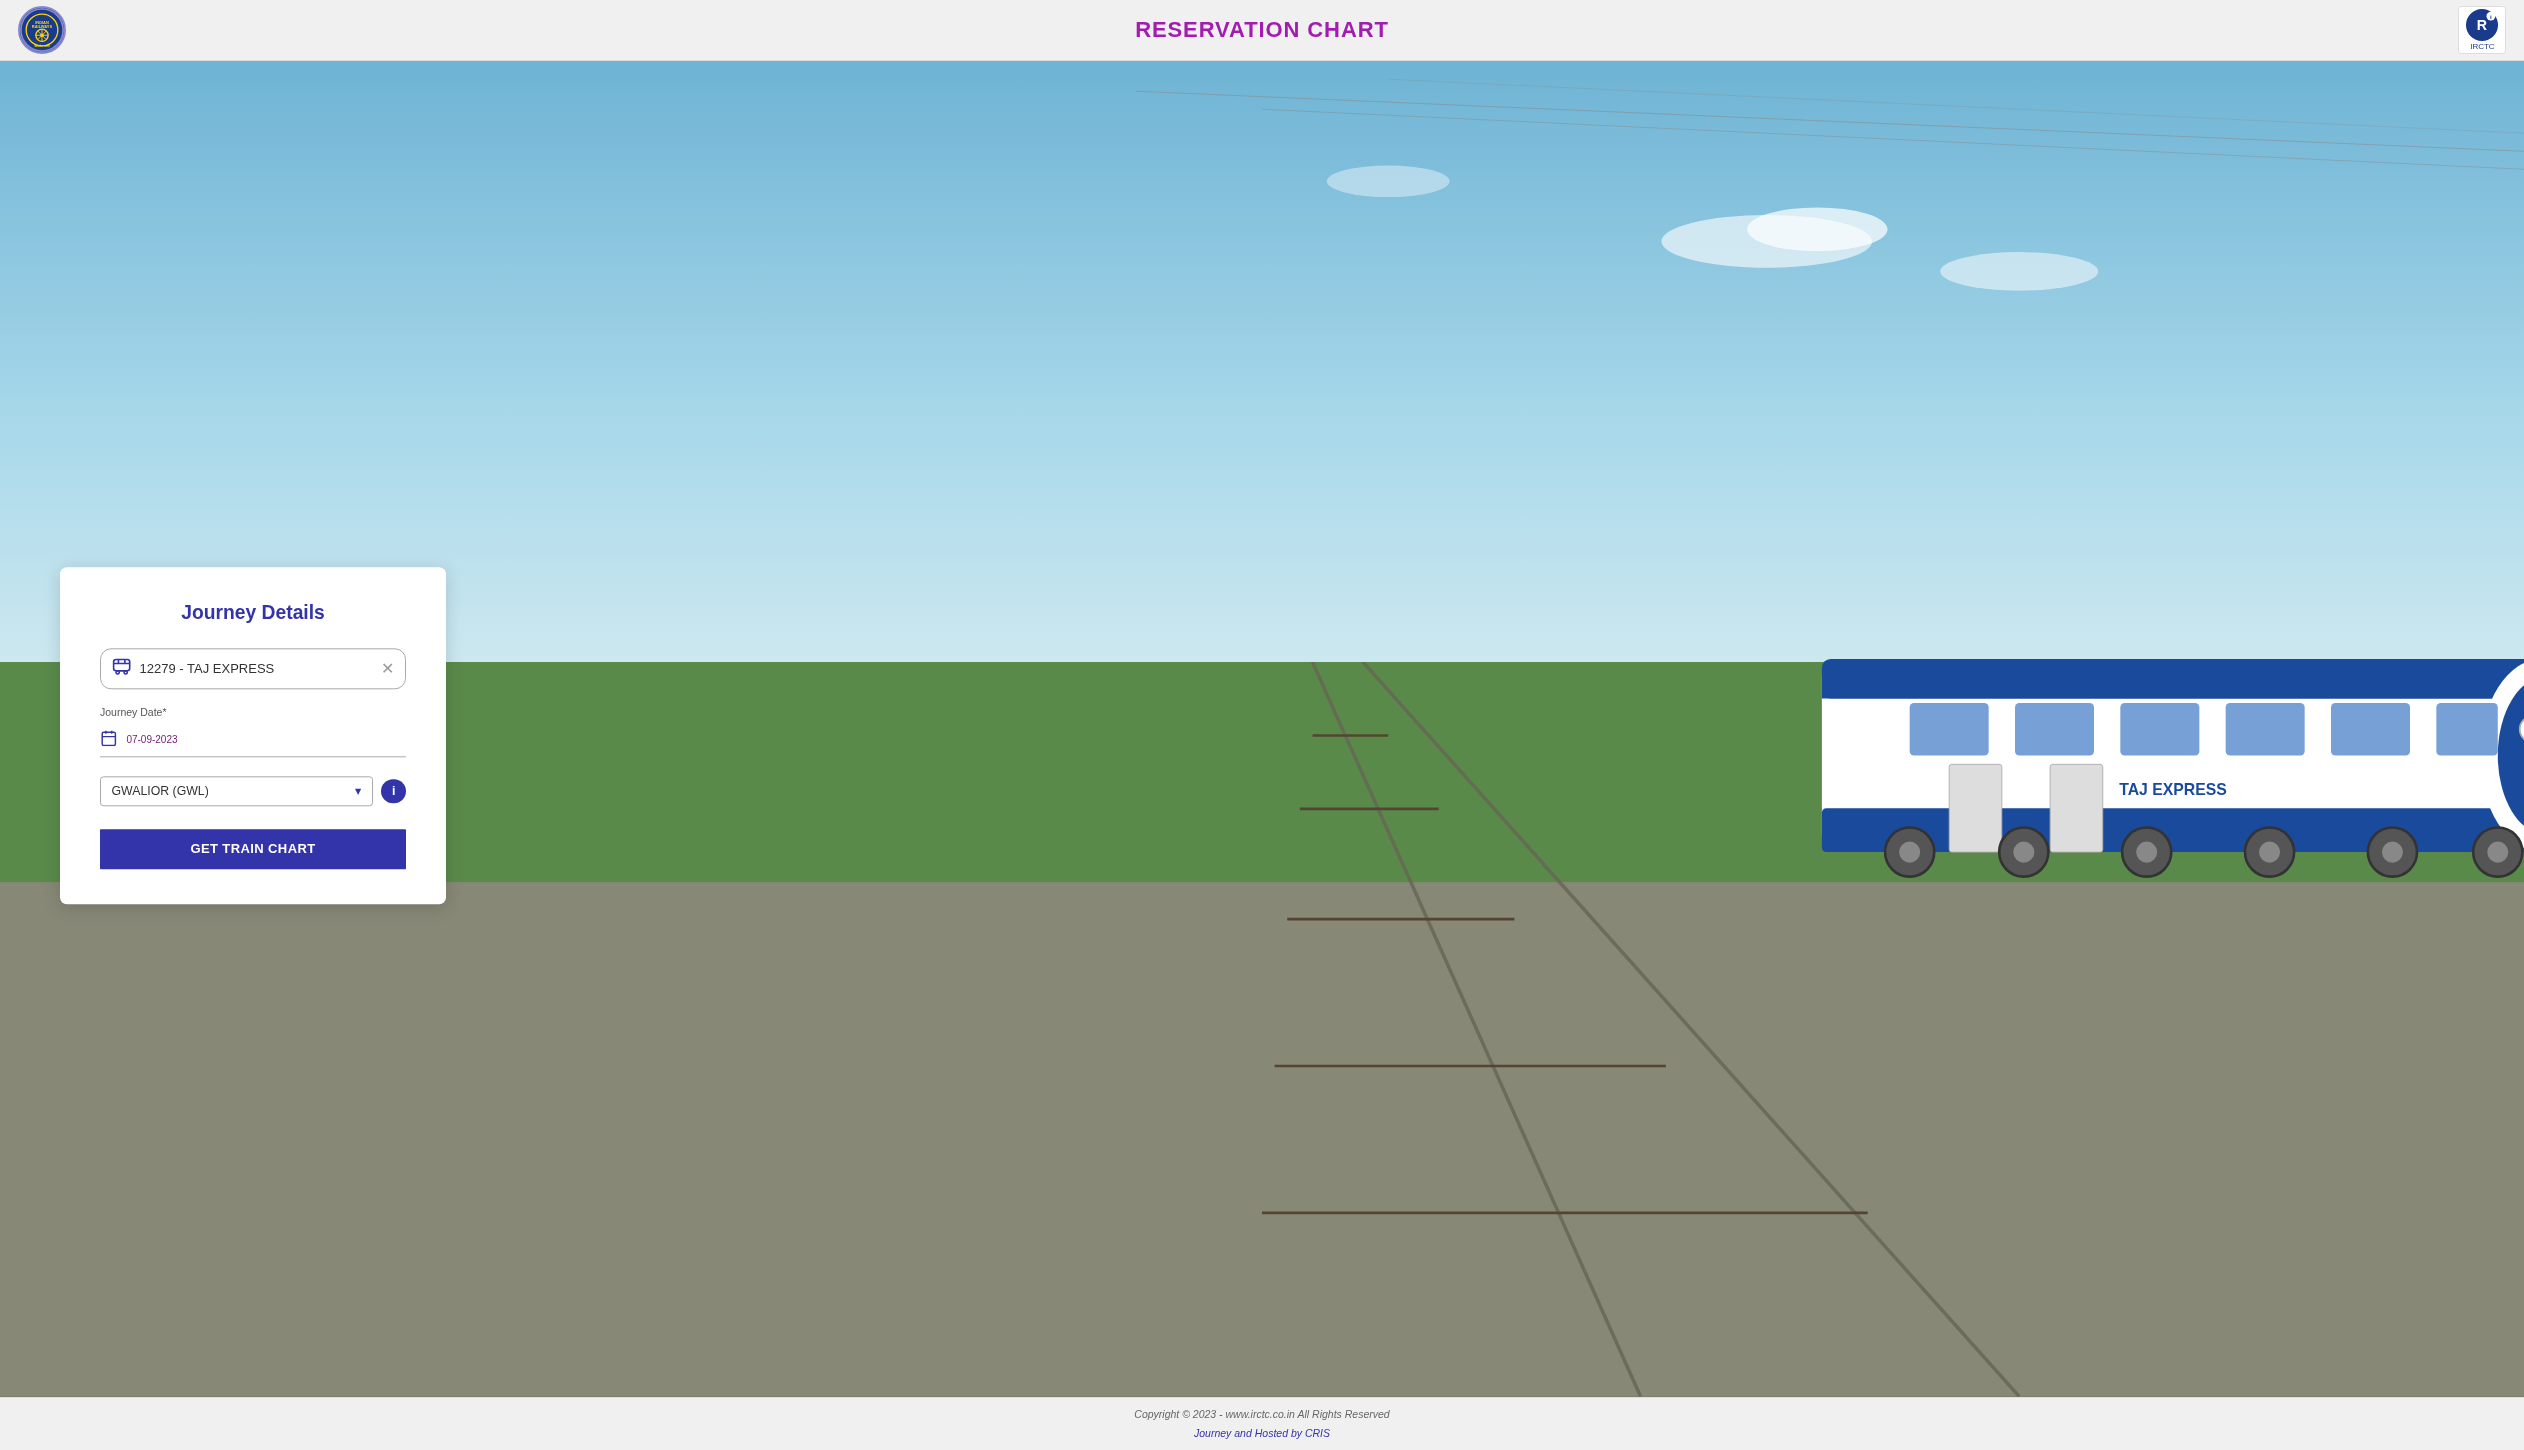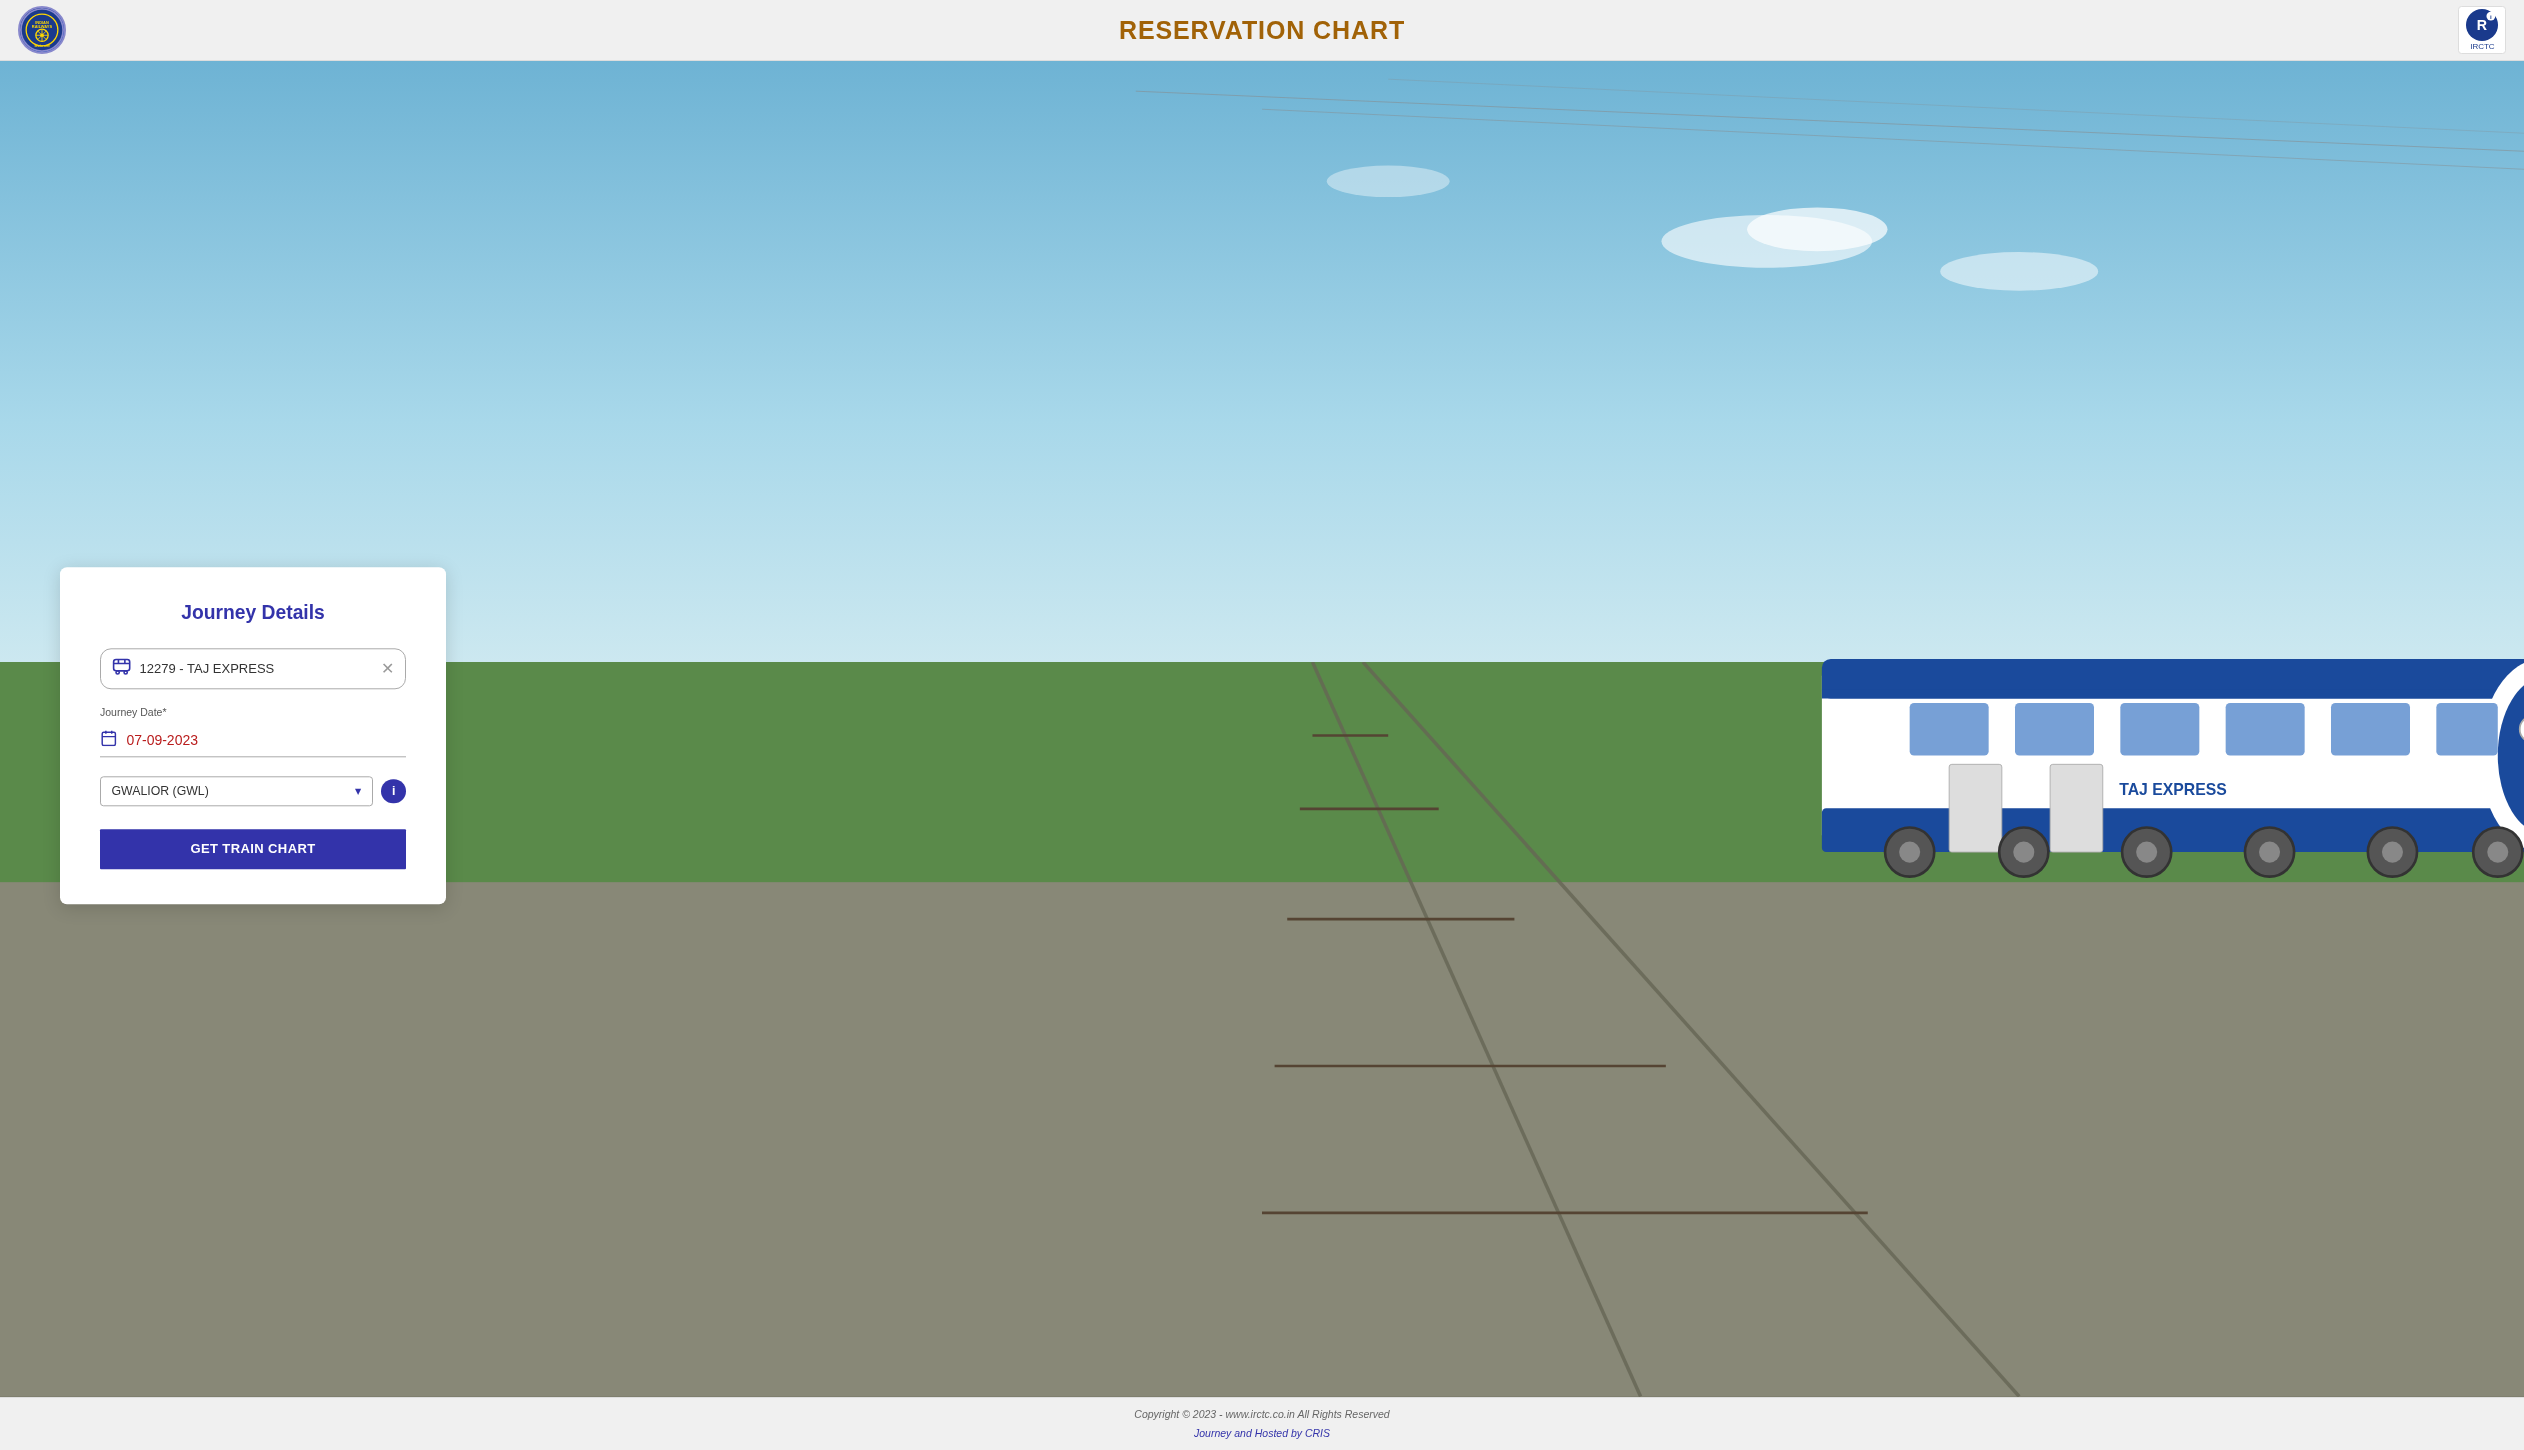--- a/index.html
+++ b/index.html
@@ -35,23 +35,23 @@
     }
 
     .header-logo-right {
       position: absolute;
       right: 17.6px;
       top: 50%;
       transform: translateY(-50%);
     }
 
     .header-title {
-      font-size: 25px;
+      font-size: 22px;
       font-weight: bold;
-      color: #a16207;
+      color: #a21caf;
       letter-spacing: 0.9px;
       text-align: right;
     }
 
     
     .ir-logo {
       width: 48px;
       height: 48px;
       border-radius: 50%;
       background: linear-gradient(135deg, #1a3a8c, #2d5fd4);
@@ -226,22 +226,22 @@
     .date-icon {
       color: #3333aa;
       font-size: 16px;
       margin-right: 8.8px;
     }
 
     .date-input {
       flex: 1;
       border: none;
       outline: none;
-      font-size: 14px;
-      color: #b91c1c;
+      font-size: 10px;
+      color: #701a75;
       background: transparent;
     }
 
     
     .station-dropdown-wrapper {
       display: flex;
       align-items: center;
       margin-bottom: 23px;
       gap: 8.8px;
     }

